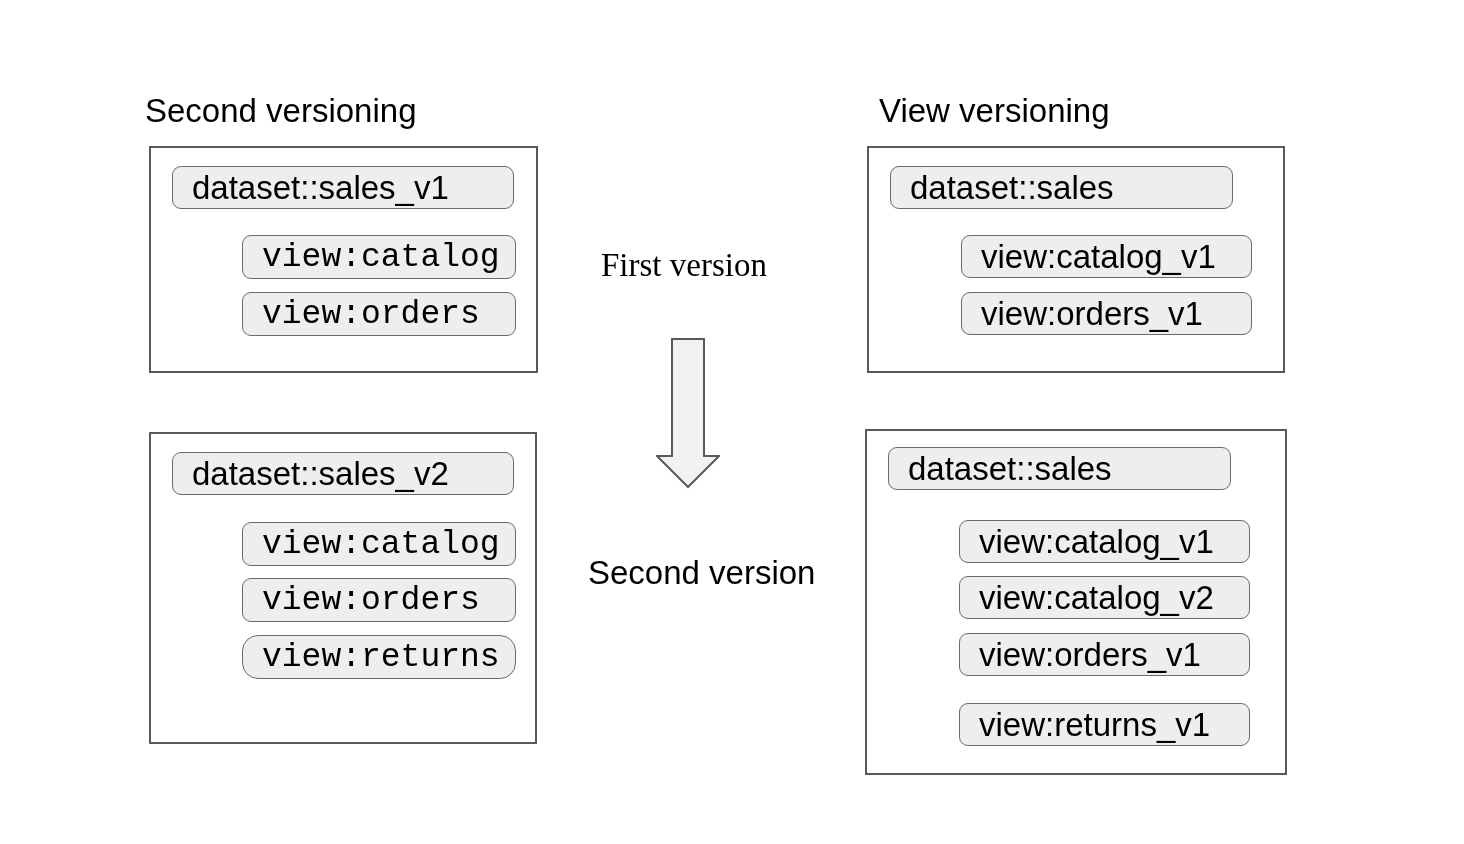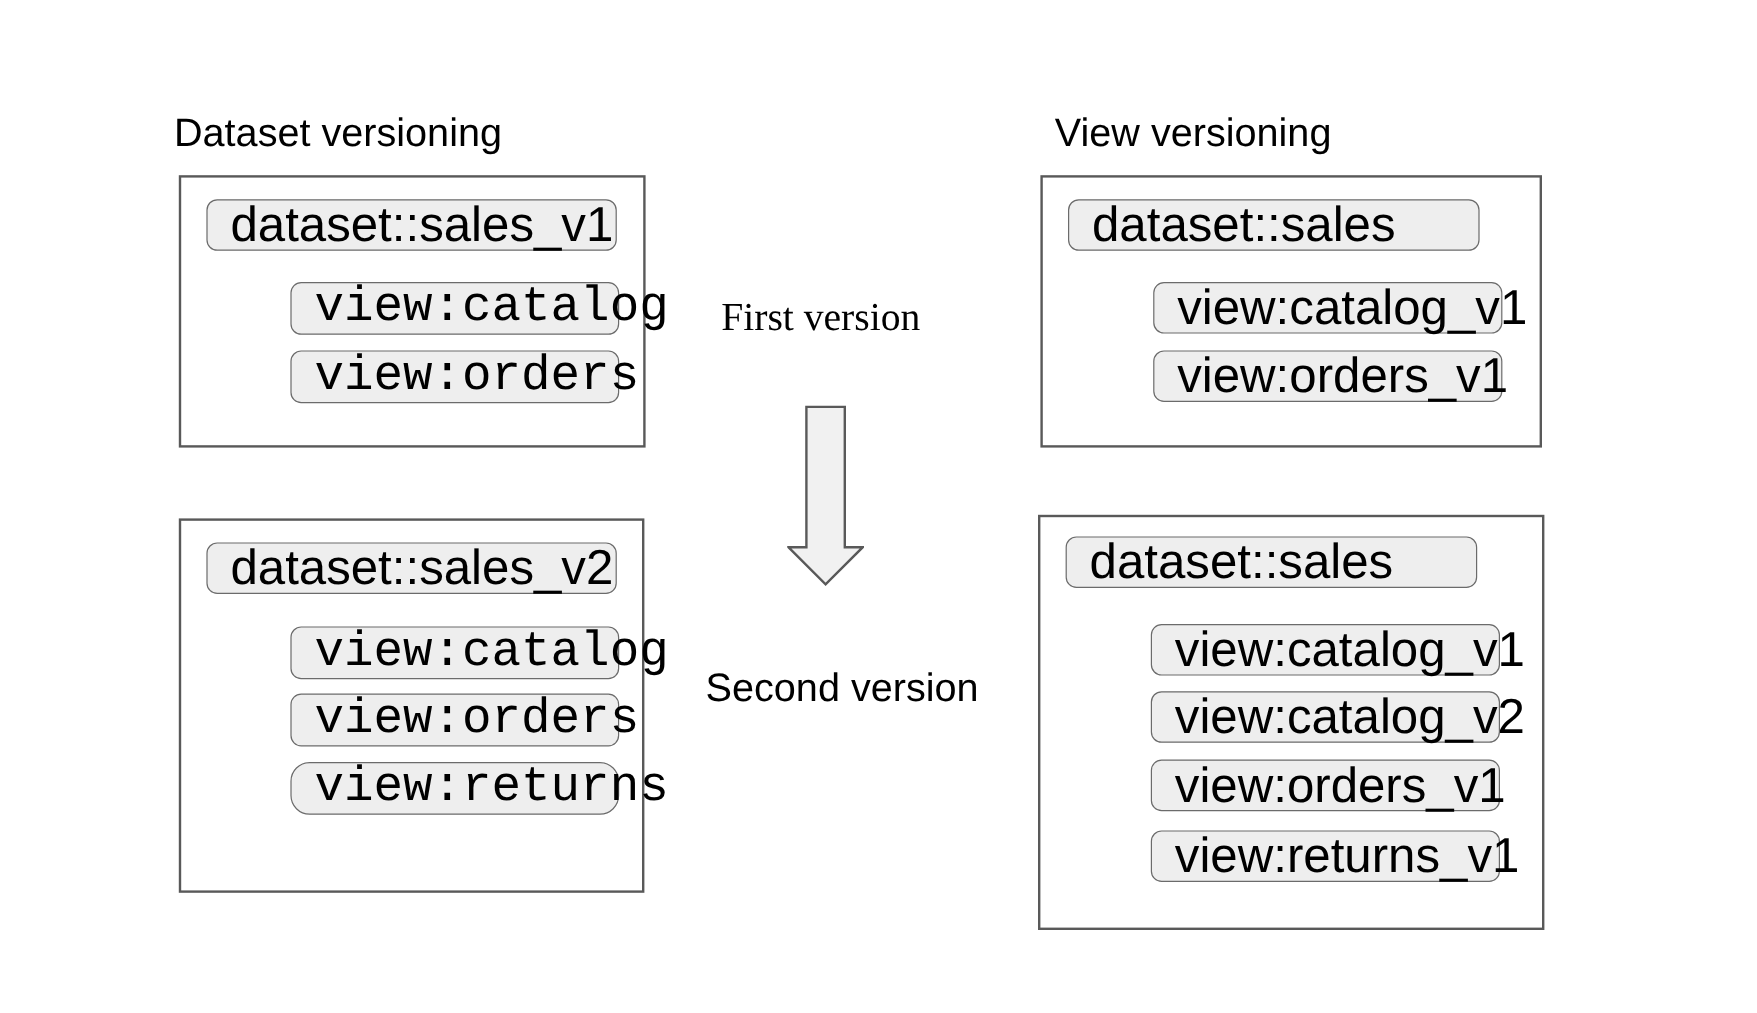--- a/index.html
+++ b/index.html
@@ -30,21 +30,21 @@
   }
   .pill {
     position: absolute;
     box-sizing: border-box;
     background: var(--pill-fill, #eeeeee);
     border: 1.5px solid var(--pill-border, #6b6b6b);
     border-radius: 9px;
     display: flex;
     align-items: center;
     padding-left: 19px;
-    font-size: 41px;
+    font-size: 33px;
     white-space: nowrap;
   }
   
   .pill.ds-left  { left: 21px; width: 342px; height: 43px; }
   .pill.vw-left  { left: 91px; width: 274px; height: 44px; font-family: Liberation Mono, monospace; }
   
   .pill.ds-right { left: 21px; width: 343px; height: 43px; }
   .pill.vw-right { left: 92px; width: 291px; height: 43px; }
 
   .center-label {
@@ -59,21 +59,21 @@
     top: 338px;
     width: 64px;
     height: 151px;
   }
 </style>
 </head>
 <body>
 
 <div class="stage">
 
-  <div class="heading" style="left:145px; top:91px;">Dataset versioning</div>
+  <div class="heading" style="left:145px; top:91px;">Second versioning</div>
   <div class="heading" style="left:879px; top:91px;">View versioning</div>
 
   <div class="vbox" style="left:149px; top:146px; width:389px; height:227px;">
     <div class="pill ds-left" style="top:18px;">dataset::sales_v1</div>
     <div class="pill vw-left" style="top:87px;">view:catalog</div>
     <div class="pill vw-left" style="top:144px;">view:orders</div>
   </div>
 
   <div class="vbox" style="left:867px; top:146px; width:418px; height:227px;">
     <div class="pill ds-right" style="top:18px;">dataset::sales</div>
@@ -96,16 +96,16 @@
     <div class="pill vw-left" style="top:88px;">view:catalog</div>
     <div class="pill vw-left" style="top:144px;">view:orders</div>
     <div class="pill vw-left" style="top:201px;border-radius:16px;">view:returns</div>
   </div>
 
   <div class="vbox" style="left:865px; top:429px; width:422px; height:346px;">
     <div class="pill ds-right" style="top:16px;">dataset::sales</div>
     <div class="pill vw-right" style="top:89px;">view:catalog_v1</div>
     <div class="pill vw-right" style="top:145px;">view:catalog_v2</div>
     <div class="pill vw-right" style="top:202px;">view:orders_v1</div>
-    <div class="pill vw-right" style="top:261px;">view:returns_v1</div>
+    <div class="pill vw-right" style="top:272px;">view:returns_v1</div>
   </div>
 
 </div>
 
 </body></html>

